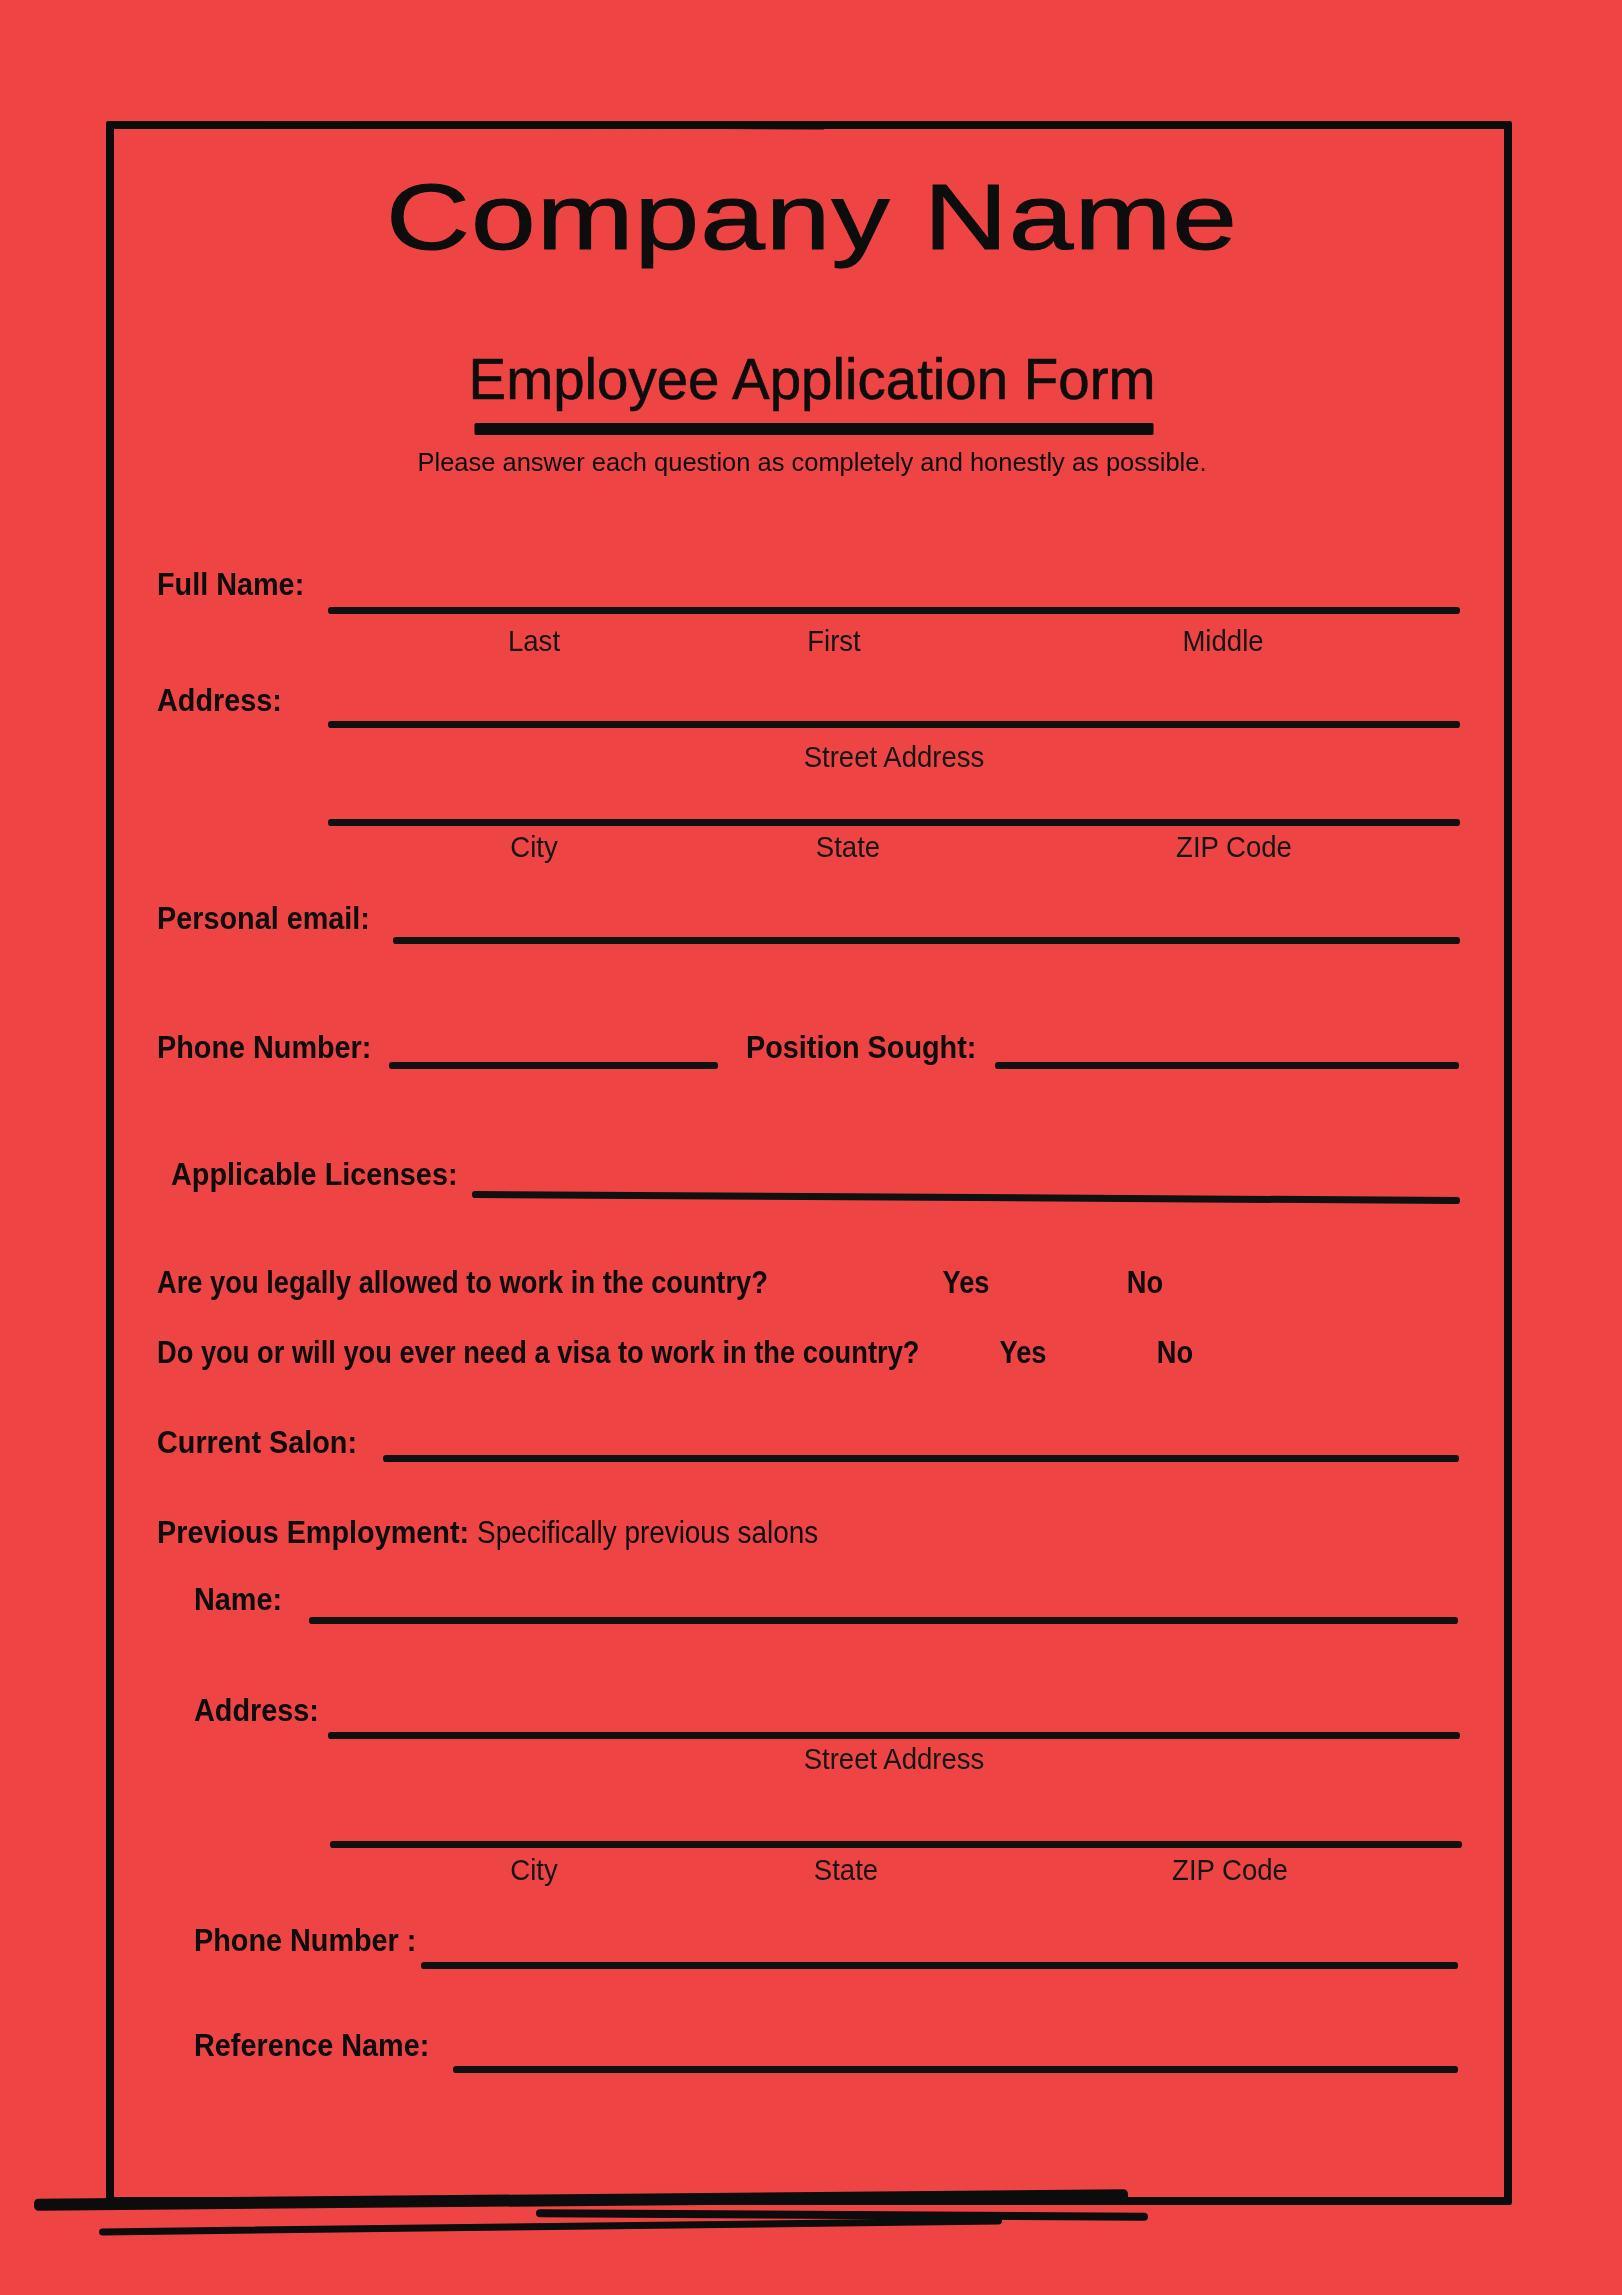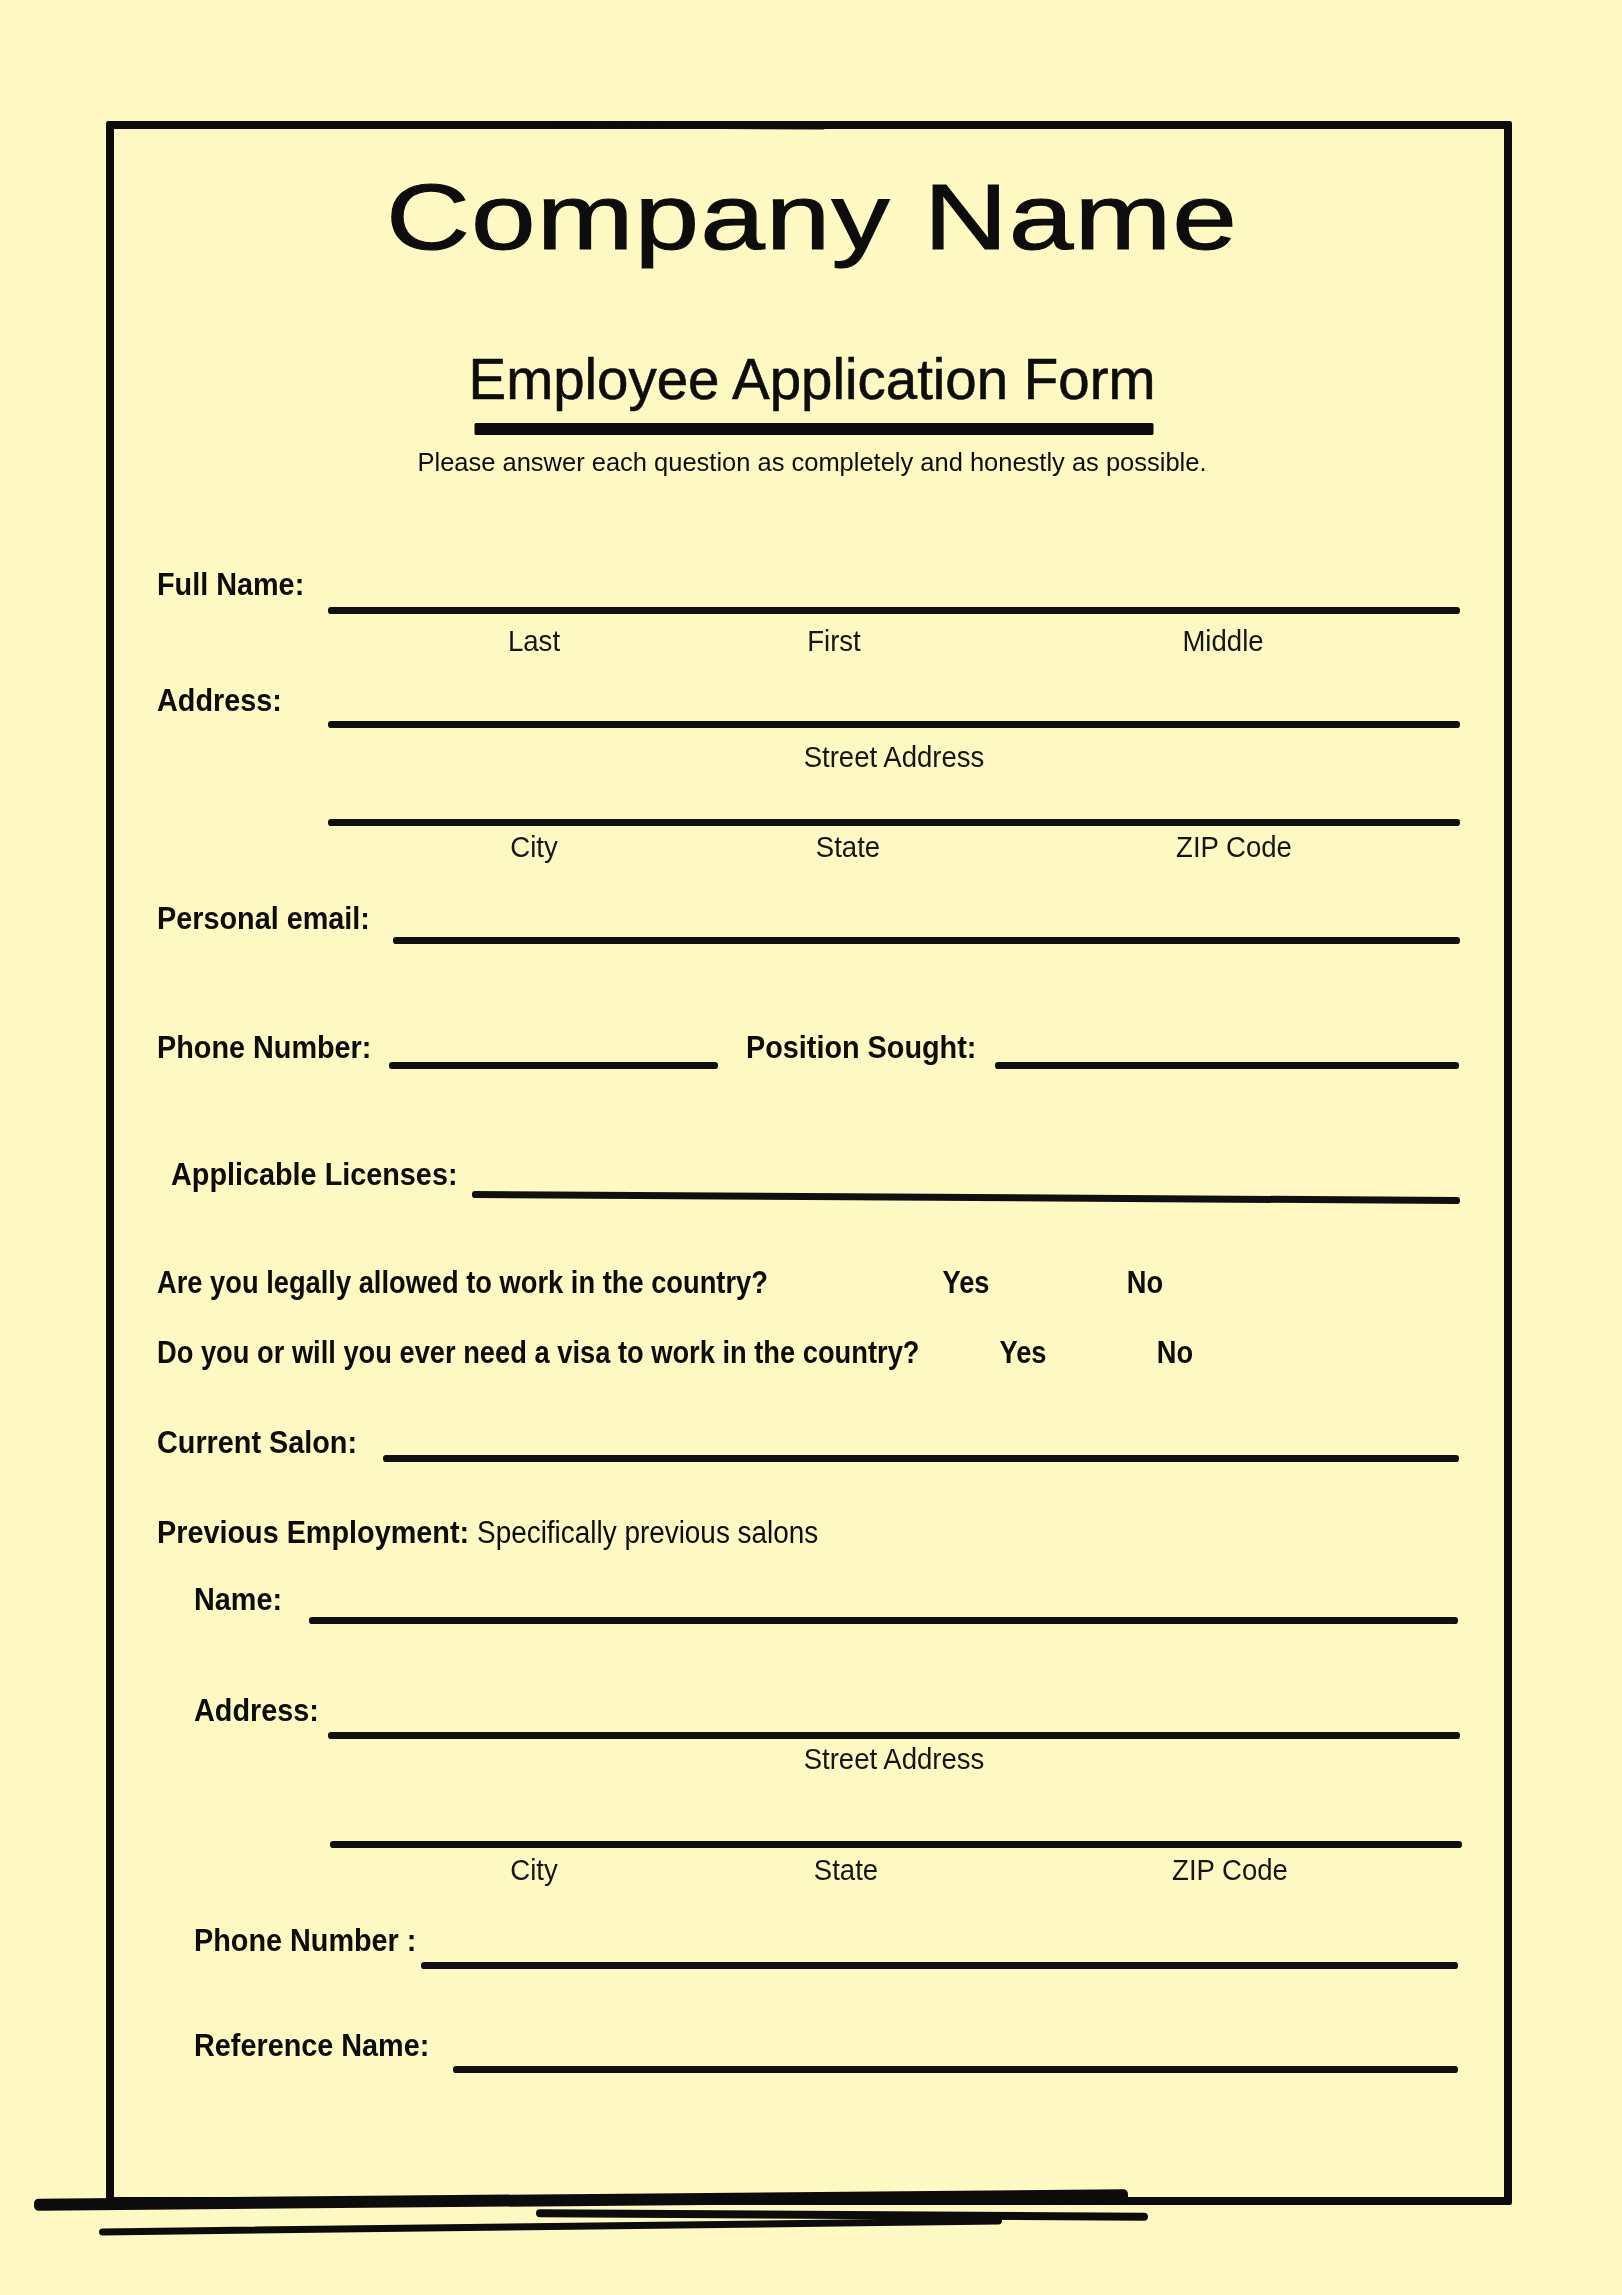--- a/index.html
+++ b/index.html
@@ -1,18 +1,18 @@
 <!DOCTYPE html>
 <html style="font-size:12.2px"><head>
 <meta charset="utf-8">
 <title>Employee Application Form</title>
 <style>
   html,body{margin:0;padding:0;background:#ffffff;}
   body{width:1623px;height:2295px;position:relative;font-family:"Liberation Sans",sans-serif;color:#0d0d0d;}
-  #page{position:absolute;left:0;top:0;width:1623px;height:2295px;background:#fef9c3;overflow:hidden;}
+  #page{position:absolute;left:0;top:0;width:1623px;height:2295px;background:#ef4444;overflow:hidden;}
   .abs{position:absolute;white-space:nowrap;}
   
   .frame{position:absolute;left:106px;top:121px;width:1390px;height:2068px;border:8.4px solid #0c0c0c;border-radius:2.3px;}
   .stroke{position:absolute;background:#0c0c0c;border-radius:4.6px;}
   
   .company{left:50%;top:164px;font-size:93px;font-weight:500;letter-spacing:0.8px;
            transform:translateX(-50%) scaleX(1.25);-webkit-text-stroke:1.1px #0d0d0d;}
   .ftitle{left:50%;top:346px;font-size:57px;font-weight:500;letter-spacing:0px;
           transform:translateX(-50%) scaleX(0.99);-webkit-text-stroke:0.6px #0d0d0d;}
   .tbar{position:absolute;left:814px;top:423px;width:679px;height:11.5px;background:#0c0c0c;transform:translateX(-50%);border-radius:1.5px;}

